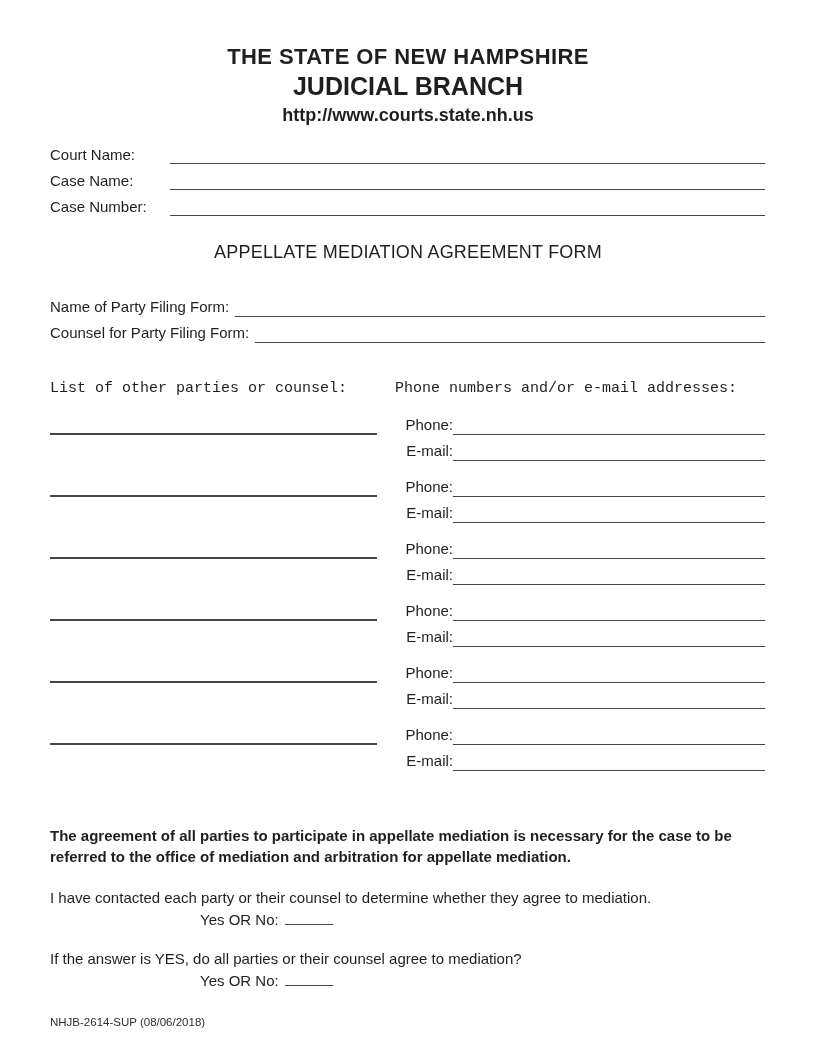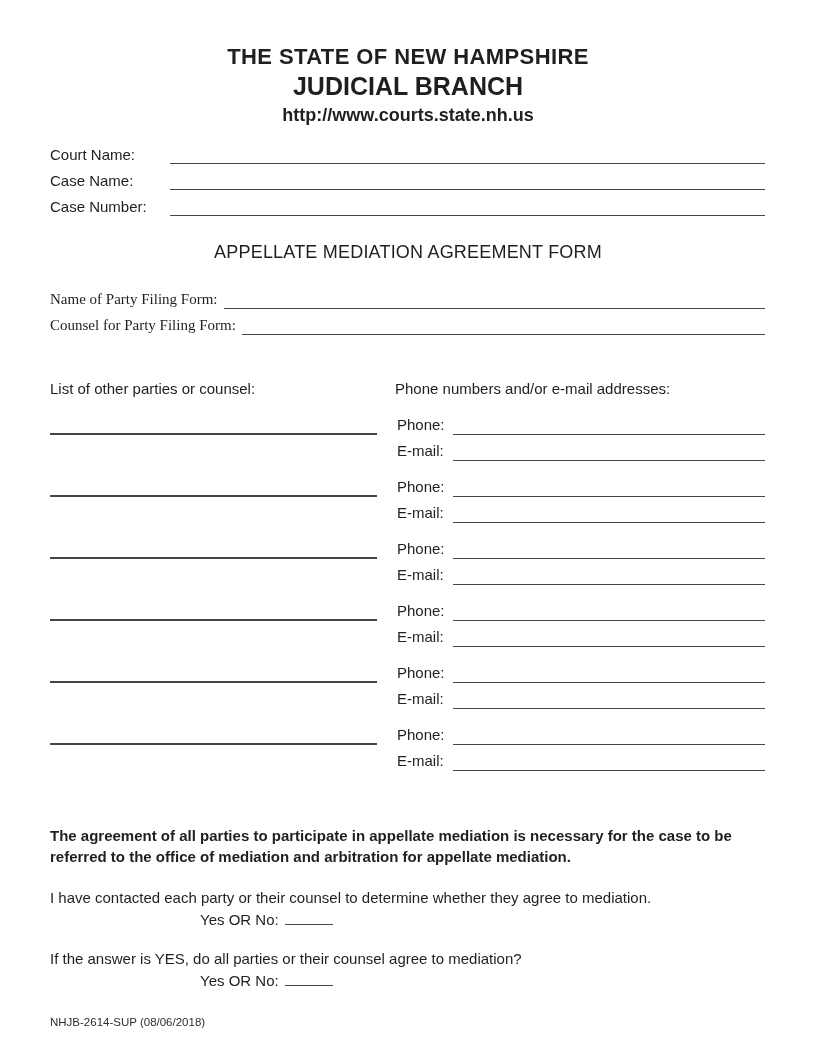--- a/index.html
+++ b/index.html
@@ -23,31 +23,31 @@
   .court-info { margin: 16px 51px 0 50px; }
   .ci-row { display: flex; align-items: center; height: 26px; }
   .ci-label { width: 120px; font-size: 15px; padding-bottom: 2px; }
   .fill { flex: 1; border-bottom: 1.5px solid #454545; min-height: 18px; font-size: 15px; }
 
   
   .form-title { text-align: center; margin-top: 22px; font-size: 18px; font-weight: normal; letter-spacing: 0.2px; }
 
   
   .party-rows { margin: 28px 51px 0 50px; }
-  .pr-row { display: flex; align-items: flex-start; height: 26px; font-family: Liberation Serif, serif; }
+  .pr-row { display: flex; align-items: flex-end; height: 26px; }
   .pr-label { font-size: 15px; padding-bottom: 2px; white-space: nowrap; }
   .pr-row .fill { margin-left: 6px; }
 
   
-  .col-headers { display: flex; margin: 37px 51px 0 50px; font-size: 15px; }
+  .col-headers { display: flex; margin: 37px 51px 0 50px; font-size: 15px; font-family: Liberation Mono, monospace; }
   .col-left-header { width: 345px; }
   .col-right-header { flex: 1; }
 
   
-  .party-blocks { margin: 12px 51px 0 50px; }
+  .party-blocks { margin: 12px 51px 0 50px; text-align: right; }
   .party-block { display: flex; margin-bottom: 10px; }
   .party-line { width: 327px; height: 26px; border-bottom: 2px solid #454545; font-size: 15px; }
   .contact-col { flex: 1; margin-left: 20px; }
   .contact-row { display: flex; align-items: flex-end; height: 26px; }
   .contact-label { width: 56px; font-size: 15px; padding-bottom: 2px; }
 
   
   .agreement { margin: 54px 51px 0 50px; }
   .agreement-statement { font-size: 15px; font-weight: bold; line-height: 21px; }
   .question { font-size: 15px; margin-top: 22px; }

